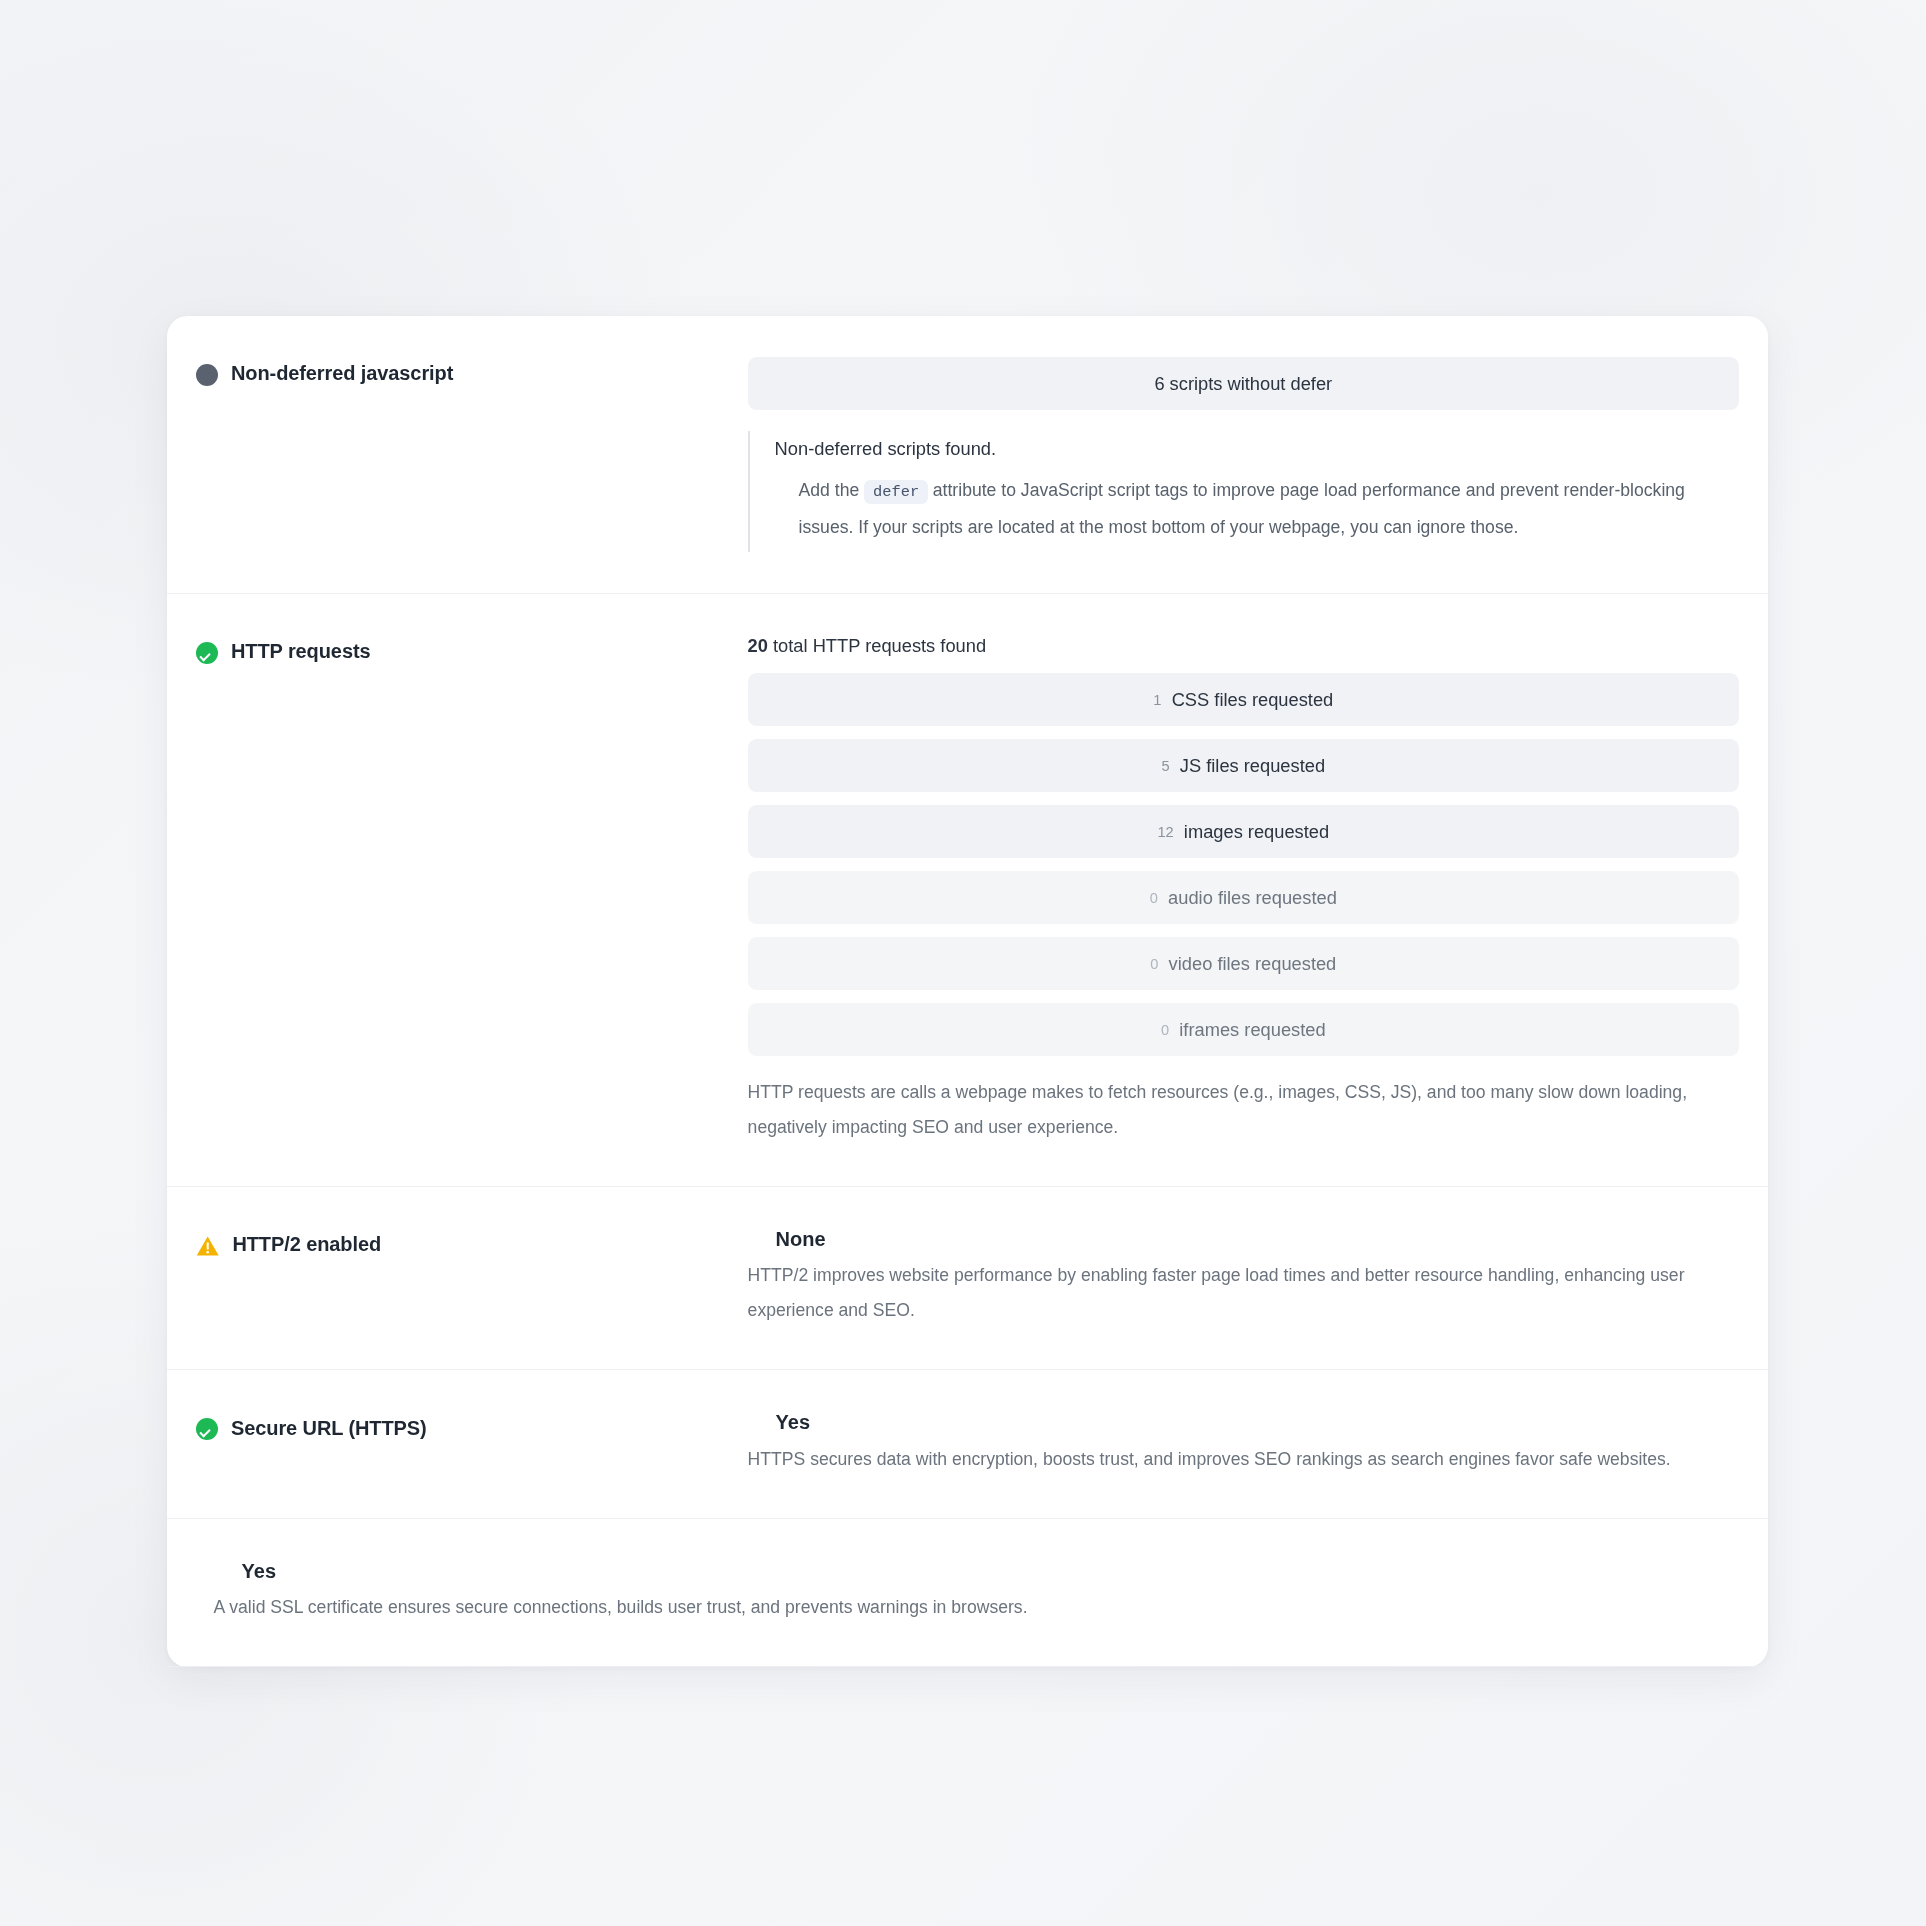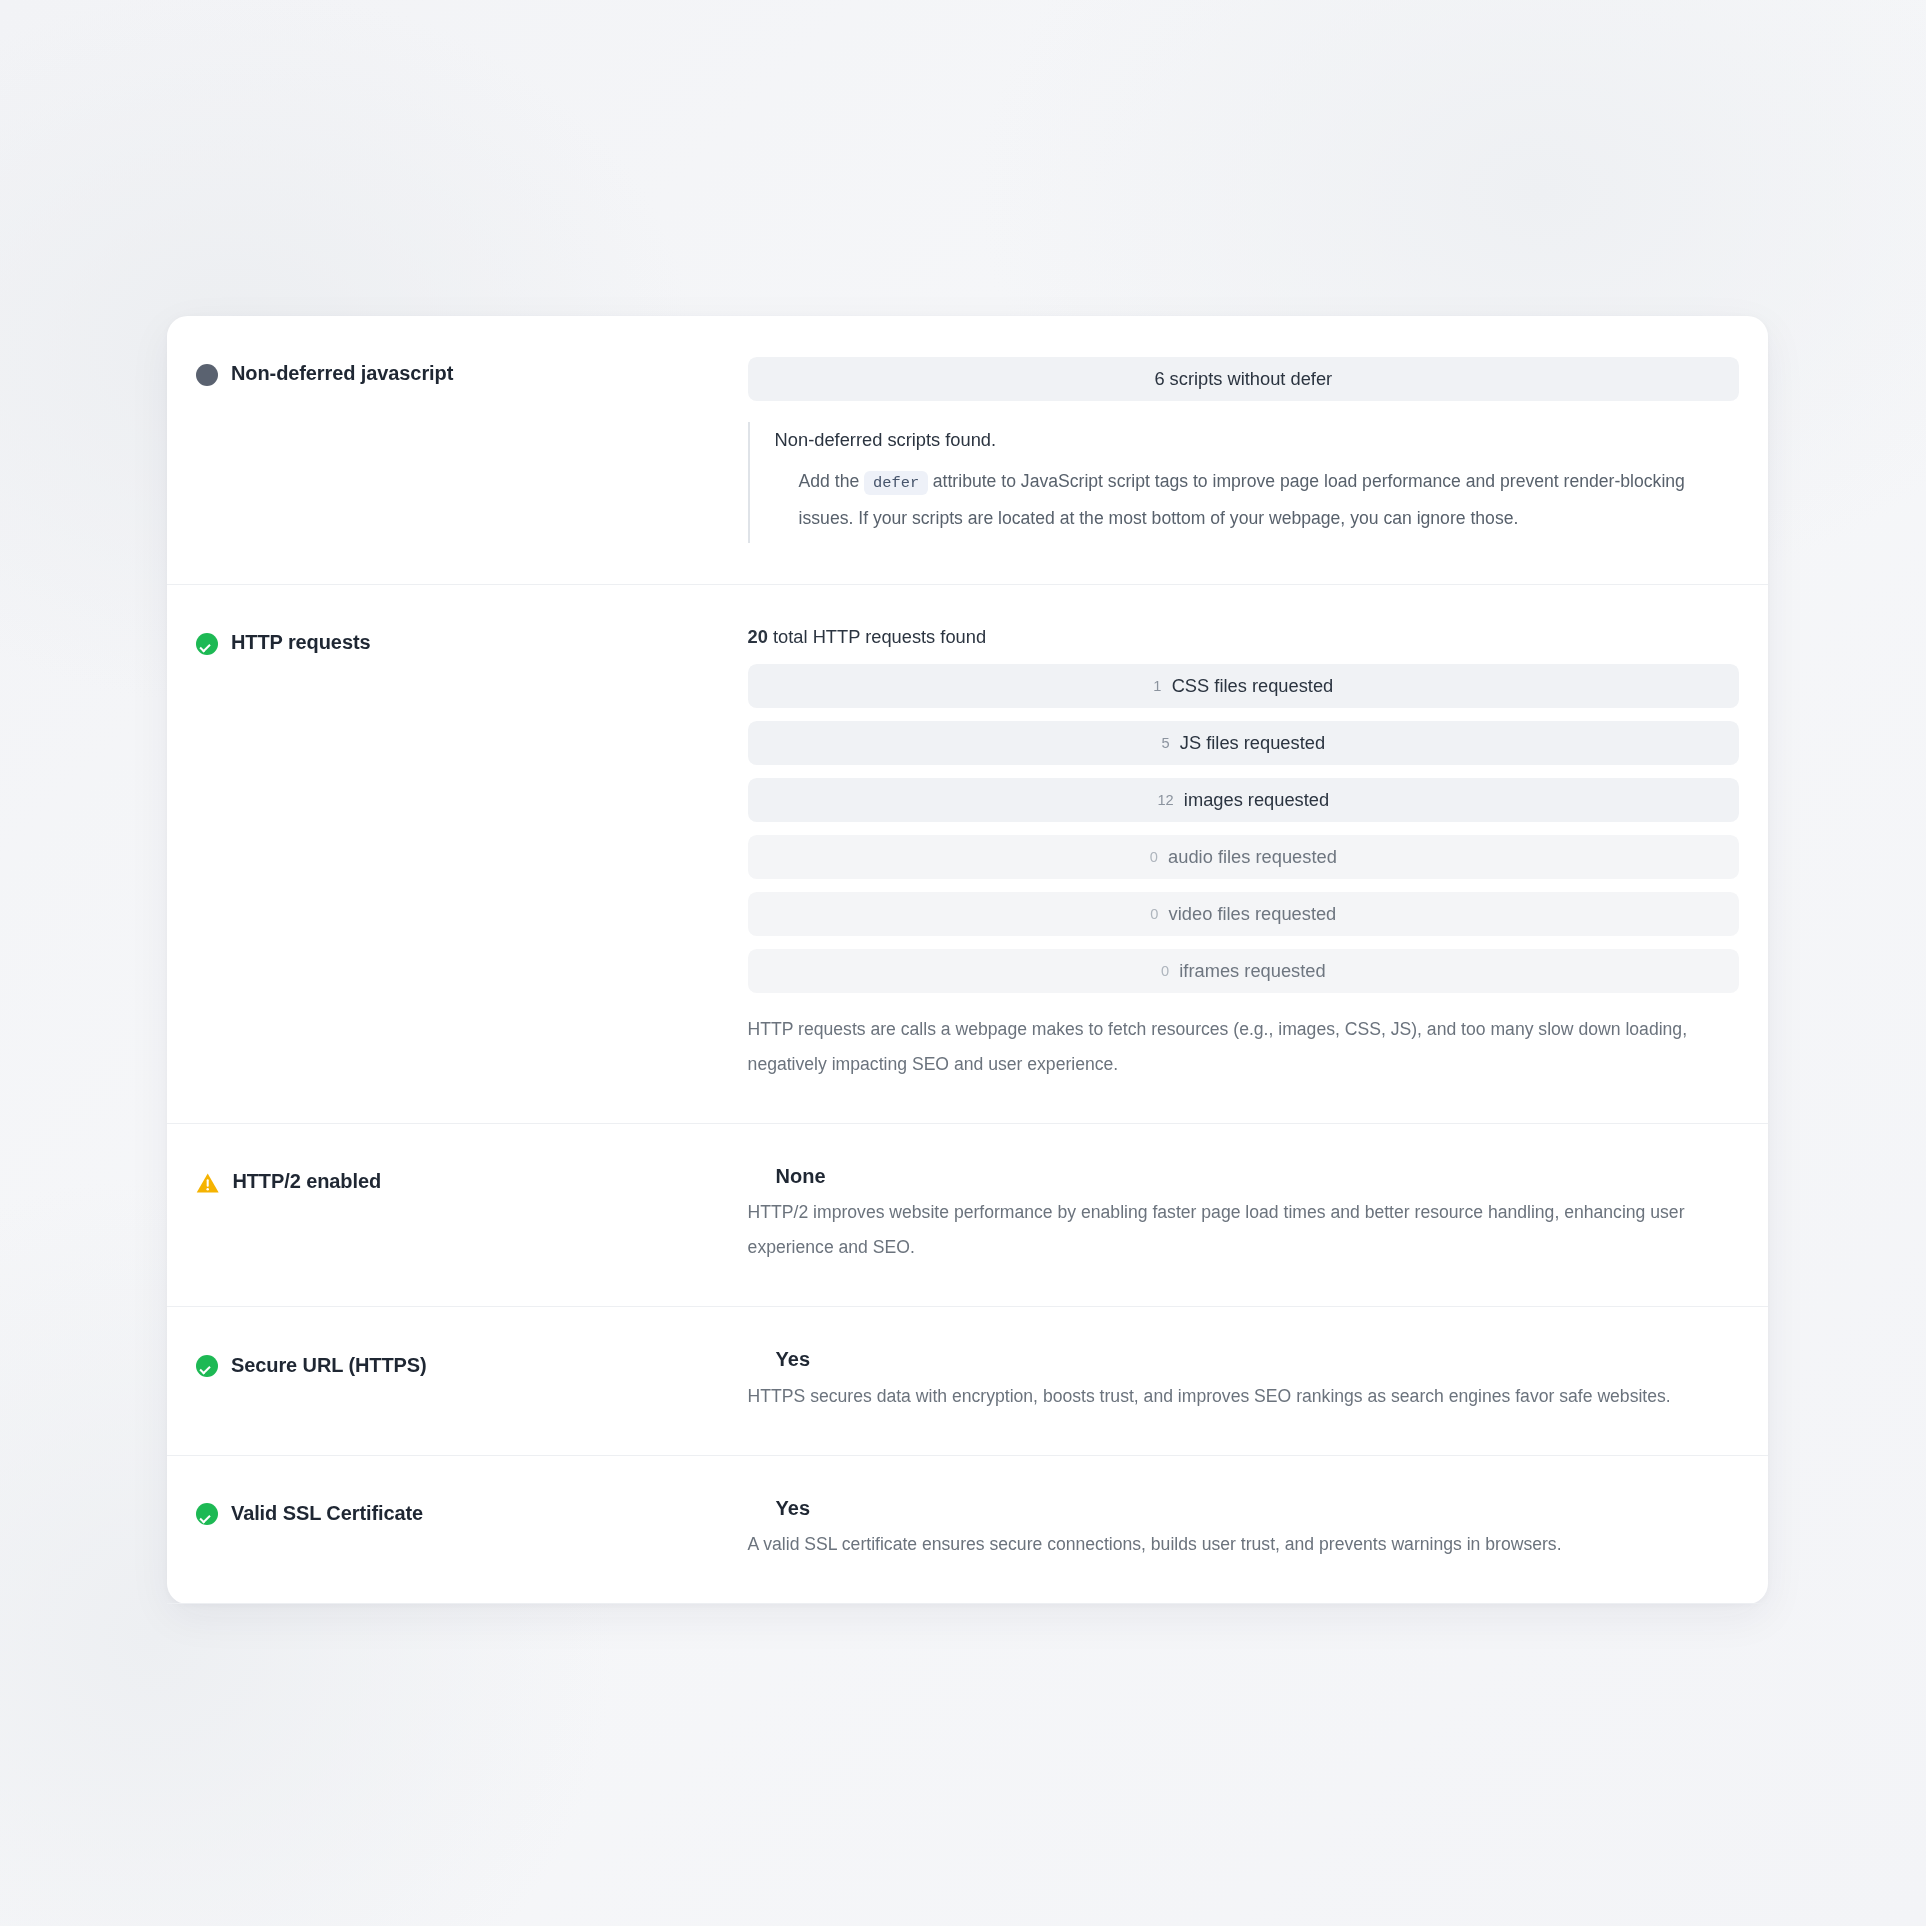--- a/index.html
+++ b/index.html
@@ -85,21 +85,21 @@
 
   .row-content {
     flex: 1 1 auto;
     min-width: 0;
     padding-left: 17.6px;
   }
 
   .pill {
     background: #f0f2f5;
     border-radius: 8.8px;
-    height: 44px;
+    height: 53px;
     display: flex;
     align-items: center;
     justify-content: center;
     font-size: 18.3px;
     color: #2b3440;
     margin-bottom: 13px;
   }
   .pill .count {
     font-size: 14.6px;
     color: #8b939e;
@@ -241,24 +241,20 @@
       <span class="status-icon green"></span>
       <span class="row-title">Secure URL (HTTPS)</span>
     </div>
     <div class="row-content">
       <div class="value">Yes</div>
       <div class="desc">HTTPS secures data with encryption, boosts trust, and improves SEO rankings as search engines favor safe websites.</div>
     </div>
   </div>
 
   <div class="row">
-    <div class="row-label">
-      <span class="status-icon green"></span>
-      <span class="row-title">Valid SSL Certificate</span>
-    </div>
     <div class="row-content">
       <div class="value">Yes</div>
       <div class="desc">A valid SSL certificate ensures secure connections, builds user trust, and prevents warnings in browsers.</div>
     </div>
   </div>
 
 </div>
 
 
 </body></html>

